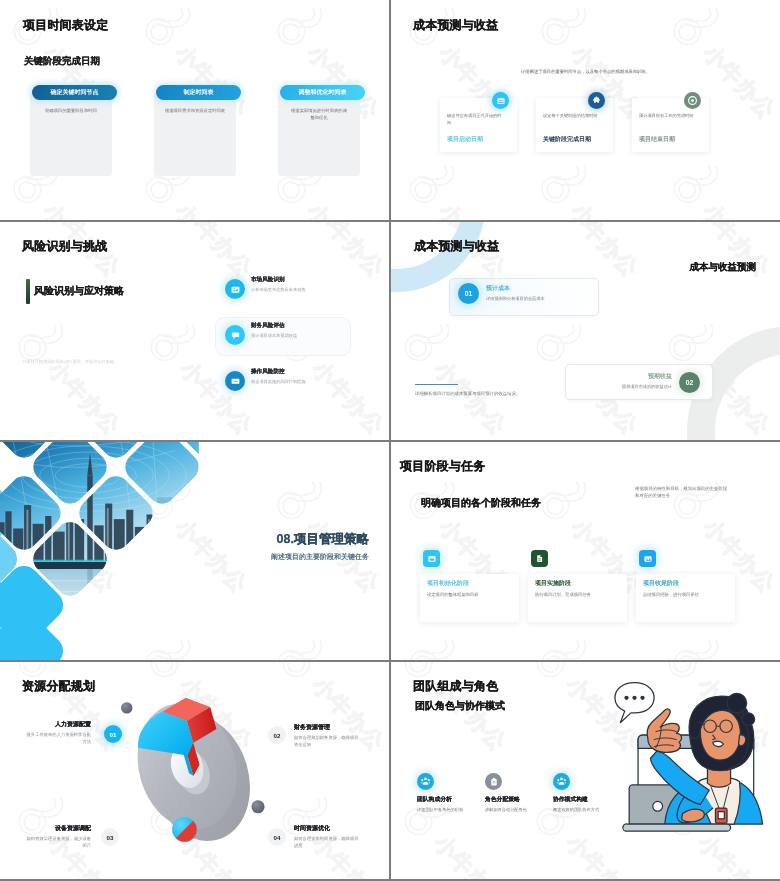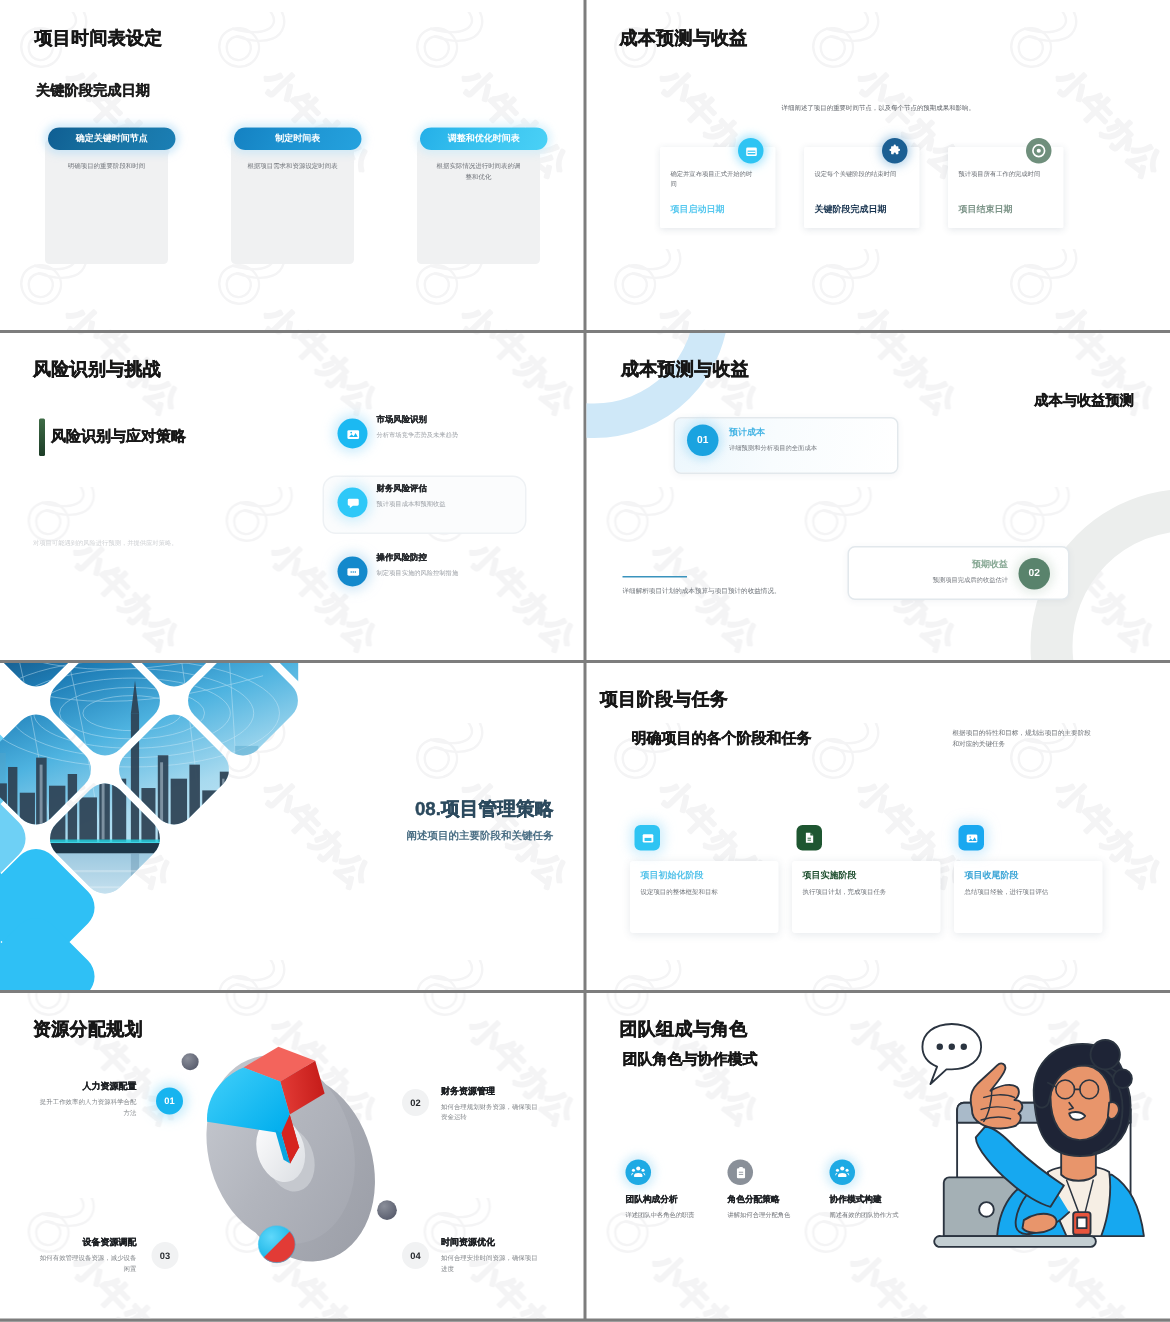--- a/index.html
+++ b/index.html
@@ -73,21 +73,21 @@
   .s4-desc{position:absolute;font-size:4.2px;color:#9ca0a6;z-index:5;}
 
   
   .s5-art{position:absolute;left:0;top:0;width:389px;height:219px;z-index:2;}
   .s5-title{position:absolute;right:20px;top:89px;font-size:12.5px;font-weight:bold;
           color:#2c4a5e;-webkit-text-stroke:.25px #2c4a5e;z-index:5;white-space:nowrap;}
   .s5-sub{position:absolute;right:20px;top:110px;font-size:7px;font-weight:bold;
           color:#4a6e84;z-index:5;white-space:nowrap;}
 
   
-  .s6-head{position:absolute;left:30px;top:43px;font-size:10px;font-weight:bold;
+  .s6-head{position:absolute;left:30px;top:54px;font-size:10px;font-weight:bold;
           color:#171717;-webkit-text-stroke:.22px #171717;z-index:5;}
   .s6-note{position:absolute;top:43px;width:93px;font-size:4.4px;color:#6c7075;
           line-height:1.7;z-index:5;}
   .s6-ico{position:absolute;width:17px;height:17px;border-radius:4px;z-index:5;
           display:flex;align-items:center;justify-content:center;}
   .s6-card{position:absolute;top:132px;width:99px;height:48px;background:#fff;border-radius:2px;
           box-shadow:0 1px 6px rgba(60,80,110,.12);z-index:3;}
   .s6-lab{position:absolute;top:137px;font-size:6px;font-weight:bold;z-index:5;}
   .s6-desc{position:absolute;top:150px;font-size:4.3px;color:#6e7278;z-index:5;}
 

